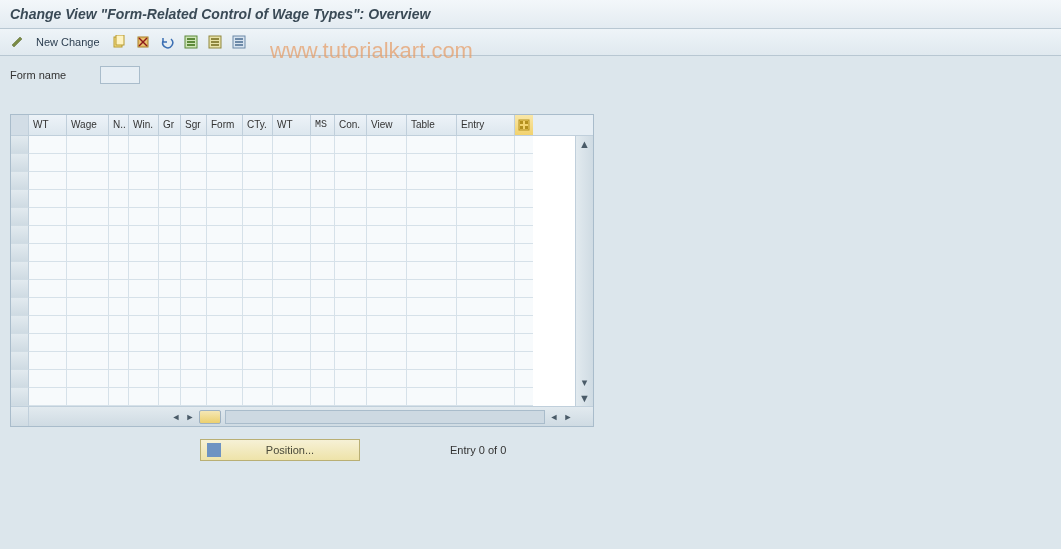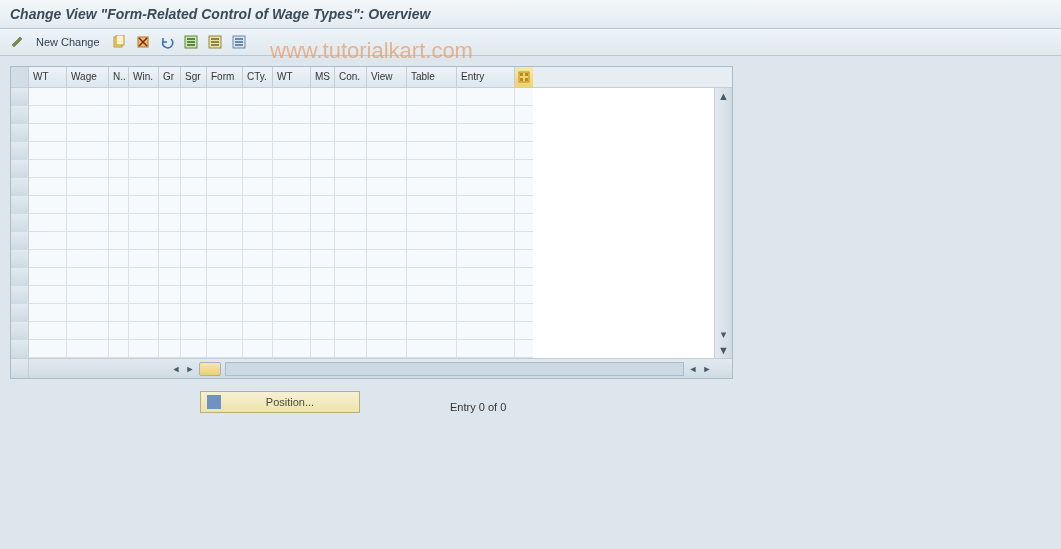--- a/index.html
+++ b/index.html
@@ -55,21 +55,21 @@
   .field-label {
     font-size: 11px;
     width: 80px;
   }
   .field-input {
     width: 40px; height: 18px;
     background: #e6eef4;
     border: 1px solid #a9bccb;
   }
   .table-wrap {
-    width: 723px;
+    width: 584px;
     border: 1px solid #a9bccb;
     background: #fff;
   }
   .col-head-row {
     display: flex;
     background: #e6eef4;
     border-bottom: 1px solid #c0cfdb;
   }
   .row-selector-head {
     width: 18px; height: 20px;
@@ -141,21 +141,21 @@
     background: linear-gradient(#f5e7b5,#ecd06e);
     margin:0 2px;
   }
   .hscroll-track {
     flex:1; height:14px;
     background:#cdd9e2;
     border:1px solid #a9bccb;
     margin:0 2px;
   }
   .footer-row {
-    display:flex; align-items:flex-end;
+    display:flex; align-items:center;
     margin-top: 12px;
     padding-left: 190px;
     gap: 90px;
   }
   .position-btn {
     width:160px; height:22px;
     background: linear-gradient(#f6f1d6, #eee3a9);
     border:1px solid #b9af74;
     display:flex; align-items:center;
     padding:0 6px;
@@ -238,35 +238,39 @@
         <rect x="3" y="6" width="8" height="2" fill="#6d8aa8"></rect>
         <rect x="3" y="9" width="8" height="2" fill="#6d8aa8"></rect>
       </svg>
   </span>
 </div>
 
 <div class="watermark">www.tutorialkart.com</div>
 
 <div class="content">
 
+  <div class="field-row">
+    <span class="field-label">Form name</span>
+    <span class="field-input"></span>
+  </div>
 
   <div class="table-wrap">
     <div class="col-head-row" id="col-head-row">
       <div class="row-selector-head"></div>
 
     <div class="col-head" style="width: 38px;">WT</div>
         <div class="col-head" style="width: 42px;">Wage</div>
         <div class="col-head" style="width: 20px;">N..</div>
         <div class="col-head" style="width: 30px;">Win.</div>
         <div class="col-head" style="width: 22px;">Gr</div>
         <div class="col-head" style="width: 26px;">Sgr</div>
         <div class="col-head" style="width: 36px;">Form</div>
         <div class="col-head" style="width: 30px;">CTy.</div>
         <div class="col-head" style="width: 38px;">WT</div>
-        <div class="col-head" style="width: 24px;">MS</div>
+        <div class="col-head" style="width: 24px; font-family: Liberation Mono, monospace;">MS</div>
         <div class="col-head" style="width: 32px;">Con.</div>
         <div class="col-head" style="width: 40px;">View</div>
         <div class="col-head" style="width: 50px;">Table</div>
         <div class="col-head" style="width: 58px;">Entry</div>
         <div class="col-head cfg">
           <svg width="12" height="12">
             <rect x="1" y="1" width="10" height="10" fill="#f2d26e" stroke="#b38f1e"></rect>
             <rect x="2" y="2" width="3" height="3" fill="#b38f1e"></rect>
             <rect x="7" y="2" width="3" height="3" fill="#b38f1e"></rect>
             <rect x="2" y="7" width="3" height="3" fill="#b38f1e"></rect>

